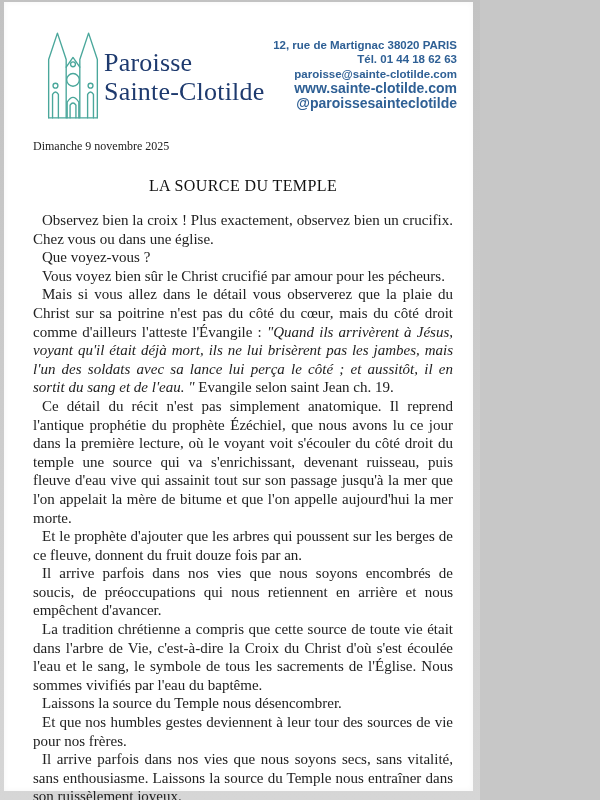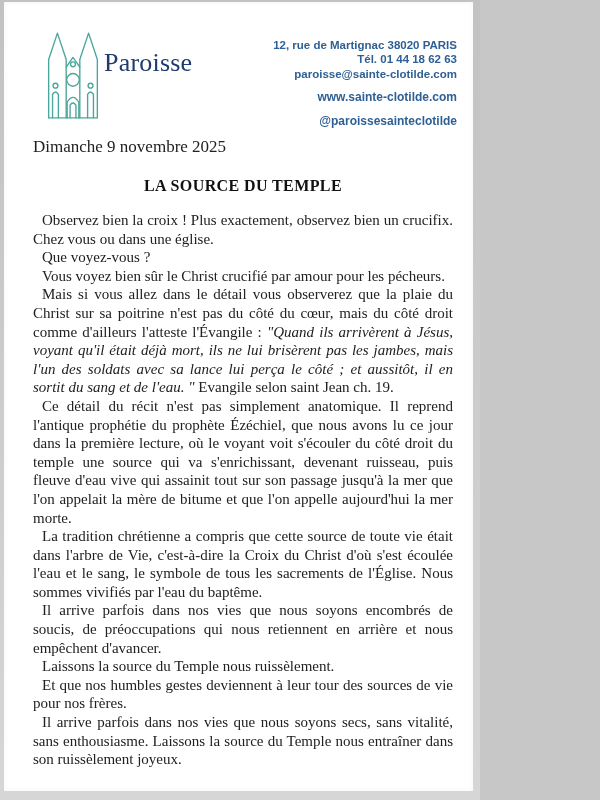--- a/index.html
+++ b/index.html
@@ -19,26 +19,26 @@
   .brand{
     position:absolute;left:100px;top:46px;
     color:#1e3a6e;font-size:26px;line-height:29px;
     font-family:"Liberation Serif", serif;letter-spacing:0.2px;
   }
   .contact{
     position:absolute;right:16px;top:36px;text-align:right;
     color:#2f6095;font-family:"Liberation Sans", sans-serif;
     font-size:11.5px;line-height:14.4px;font-weight:600;
   }
-  .contact .small{font-size:12px;margin-top:9px;}
+  .contact .small{font-size:14px;}
   
   .main{position:absolute;top:134px;left:29px;right:20px;color:#212121;}
-  .dateblock{font-size:17px;line-height:21px;}
+  .dateblock{font-size:12px;line-height:21px;}
   .doc-title{
-    margin-top:20px;text-align:center;font-weight:bold;
+    margin-top:20px;text-align:center;font-weight:normal;
     font-size:16px;letter-spacing:0.4px;color:#111;
   }
   .bodytext{margin-top:16px;font-size:15px;line-height:18.6px;text-align:justify;}
   .bodytext p{margin:0;text-indent:9px;}
   .bodytext em{font-style:italic;}
   .signature{
     margin-top:28px;text-align:left;padding-right:6px;
     font-size:15.3px;color:#737373;
   }
 </style>
@@ -60,20 +60,21 @@
         <path d="M17,92 L17,68 Q20,63 23,68 L23,92"></path>
         <circle cx="20" cy="59" r="2.5"></circle>
         <path d="M53,92 L53,68 Q56,63 59,68 L59,92"></path>
         <circle cx="56" cy="59" r="2.5"></circle>
         <path d="M13,92 L63,92"></path>
       </g>
     </svg>
 
     <div class="brand">
       <div>Paroisse</div>
+      <div>Sainte-Clotilde</div>
     </div>
 
     <div class="contact">
       <div>12, rue de Martignac 38020 PARIS</div>
       <div>Tél. 01 44 18 62 63</div>
       <div>paroisse@sainte-clotilde.com</div>
       <div class="small">www.sainte-clotilde.com</div>
       <div class="small">@paroissesainteclotilde</div>
     </div>
 
@@ -84,23 +85,24 @@
       </div>
 
       <div class="doc-title">LA SOURCE DU TEMPLE</div>
 
       <div class="bodytext">
         <p>Observez bien la croix&nbsp;! Plus exactement, observez bien un crucifix. Chez vous ou dans une église.</p>
         <p>Que voyez-vous&nbsp;?</p>
         <p>Vous voyez bien sûr le Christ crucifié par amour pour les pécheurs.</p>
         <p><span>Mais si vous allez dans le détail vous observerez que la plaie du Christ sur sa poitrine n'est pas du côté du cœur, mais du côté droit comme d'ailleurs l'atteste l'Évangile&nbsp;: </span><em>"Quand ils arrivèrent à Jésus, voyant qu'il était déjà mort, ils ne lui brisèrent pas les jambes, mais l'un des soldats avec sa lance lui perça le côté&nbsp;; et aussitôt, il en sortit du sang et de l'eau.&nbsp;"</em><span> Evangile selon saint Jean ch. 19.</span></p>
         <p>Ce détail du récit n'est pas simplement anatomique. Il reprend l'antique prophétie du prophète Ézéchiel, que nous avons lu ce jour dans la première lecture, où le voyant voit s'écouler du côté droit du temple une source qui va s'enrichissant, devenant ruisseau, puis fleuve d'eau vive qui assainit tout sur son passage jusqu'à la mer que l'on appelait la mère de bitume et que l'on appelle aujourd'hui la mer morte.</p>
+        <p>Et le prophète d'ajouter que les arbres qui poussent sur les berges de ce fleuve, donnent du fruit douze fois par an.</p>
+        <p>Il arrive parfois dans nos vies que nous soyons encombrés de soucis, de préoccupations qui nous retiennent en arrière et nous empêchent d'avancer.</p>
         <p>La tradition chrétienne a compris que cette source de toute vie était dans l'arbre de Vie, c'est-à-dire la Croix du Christ d'où s'est écoulée l'eau et le sang, le symbole de tous les sacrements de l'Église. Nous sommes vivifiés par l'eau du baptême.</p>
-        <p>Il arrive parfois dans nos vies que nous soyons encombrés de soucis, de préoccupations qui nous retiennent en arrière et nous empêchent d'avancer.</p>
-        <p>Laissons la source du Temple nous ruissèlement.</p>
+        <p>Laissons la source du Temple nous désencombrer.</p>
         <p>Et que nos humbles gestes deviennent à leur tour des sources de vie pour nos frères.</p>
         <p>Il arrive parfois dans nos vies que nous soyons secs, sans vitalité, sans enthousiasme. Laissons la source du Temple nous entraîner dans son ruissèlement joyeux.</p>
       </div>
 
       <div class="signature">P. Jacques Ollier +</div>
 
     </div>
   </div>
 </div>
 

